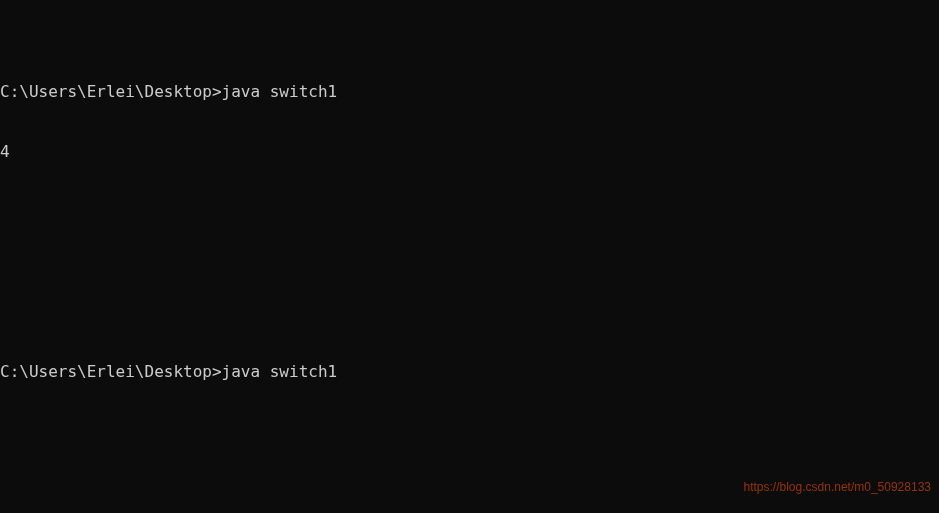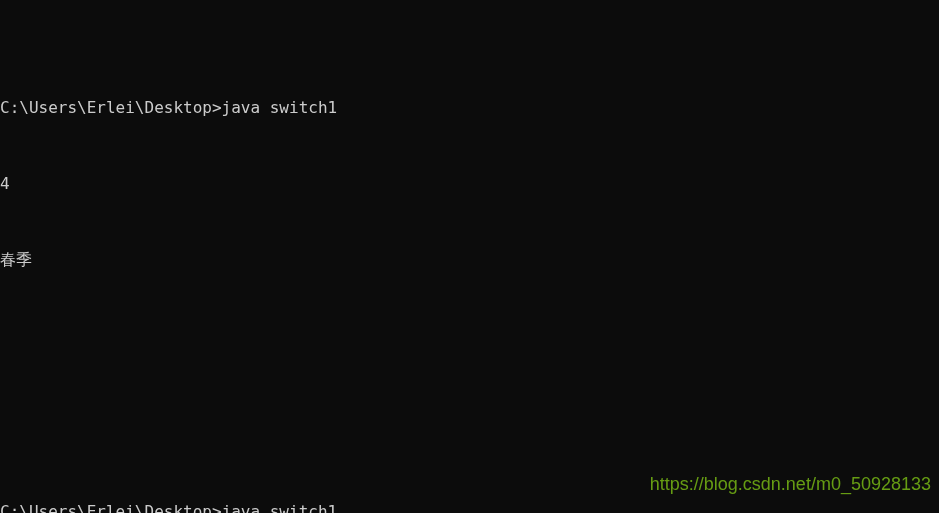--- a/index.html
+++ b/index.html
@@ -18,40 +18,38 @@
       padding: 2px 0 0 0;
       position: relative;
       overflow: hidden;
     }
     .terminal {
       white-space: pre;
     }
     .line {
       display: block;
       min-height: 20px;
-      margin-top: 16px;
     }
     .watermark {
       position: absolute;
       bottom: 18px;
       right: 8px;
-      color: #84cc16;
-      font-size: 18px;
+      color: #c2410c;
+      font-size: 12px;
       font-family: Arial, sans-serif;
       opacity: 0.75;
     }
   </style>
 </head>
 <body>
 
 <div class="terminal">
   <div>
     <span class="line"><span>C:\Users\Erlei\Desktop&gt;</span><span>java switch1</span></span>
     <span class="line">4</span>
-    <span class="line">春季</span>
     <span class="line"> </span>
   </div>
 
   <div>
     <span class="line"><span>C:\Users\Erlei\Desktop&gt;</span><span>java switch1</span></span>
     
     
     
     
   </div>

